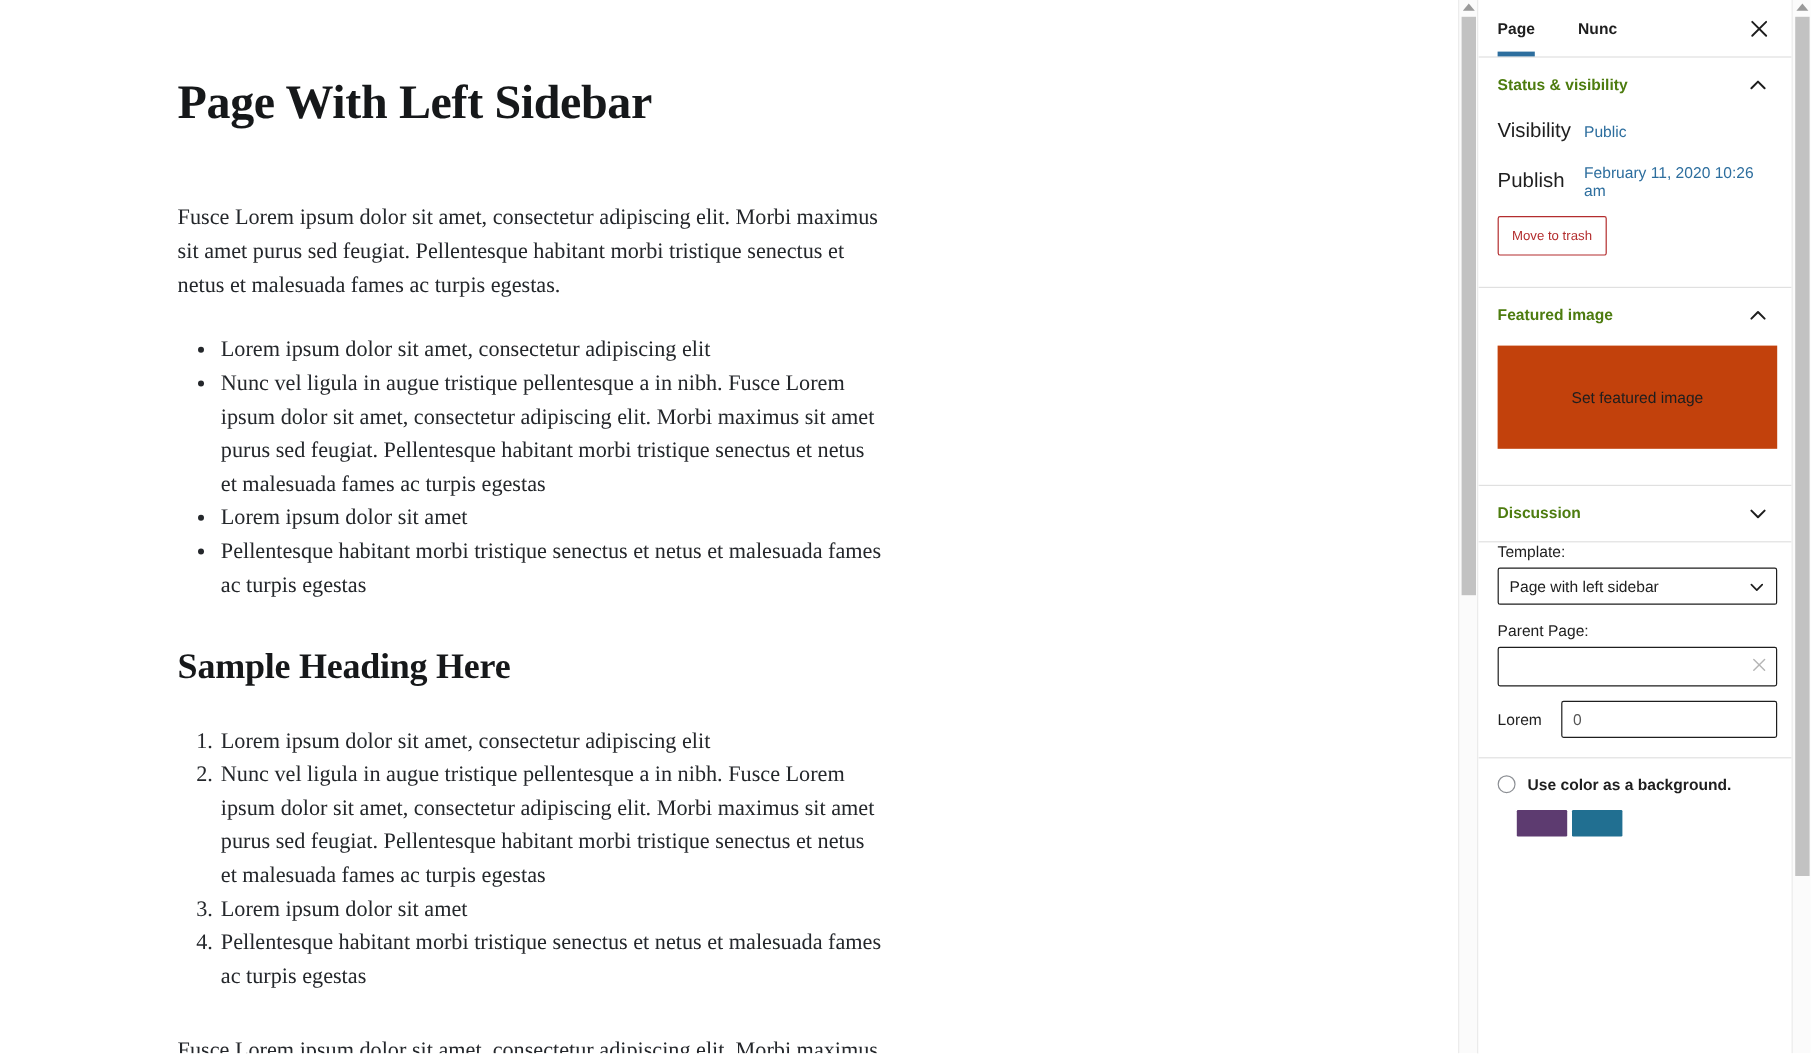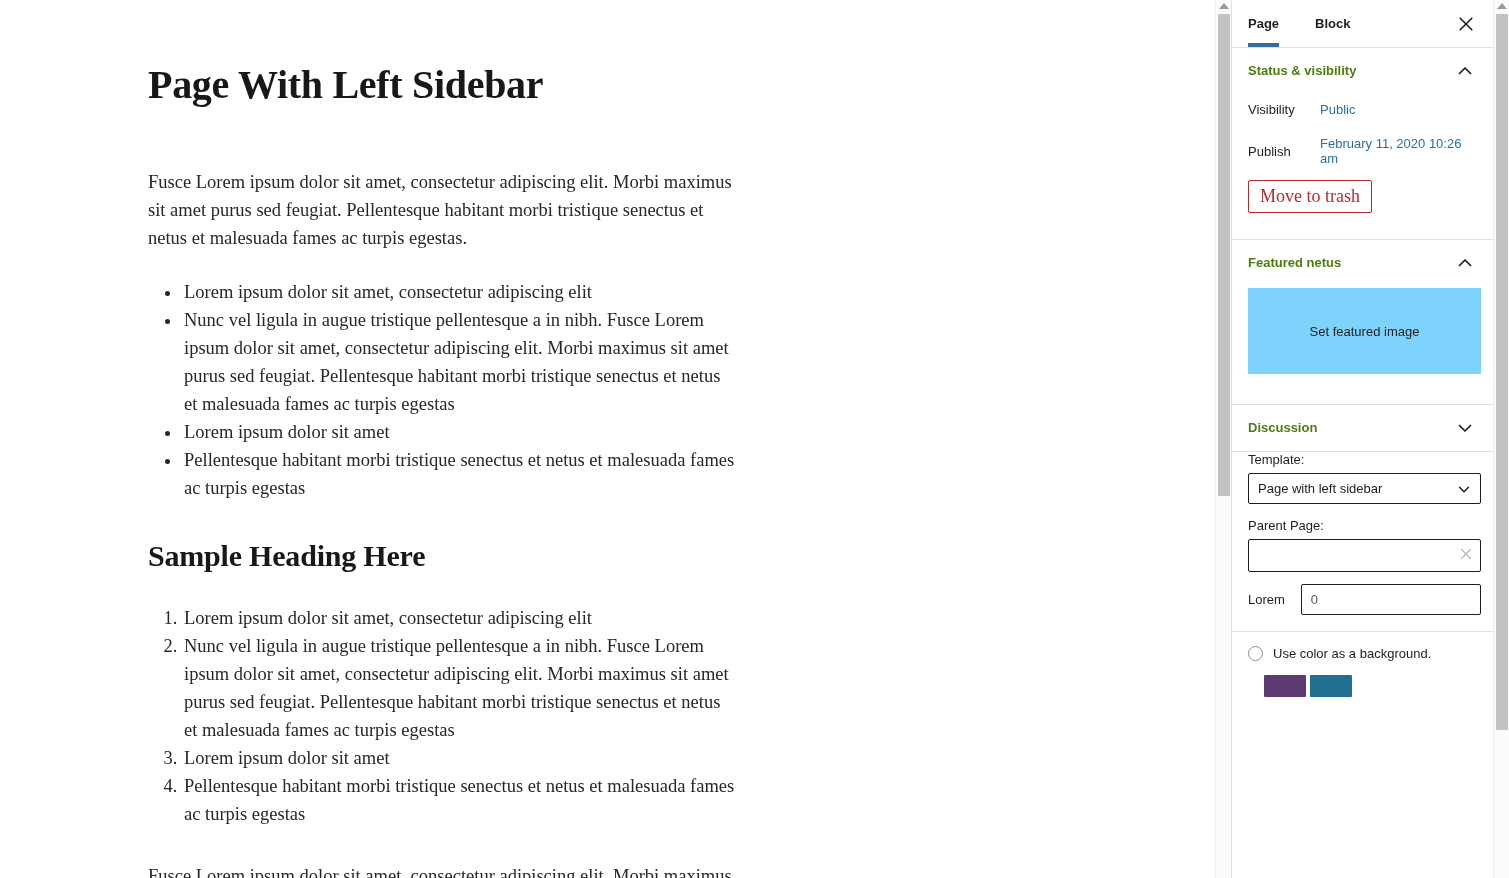--- a/index.html
+++ b/index.html
@@ -205,56 +205,56 @@
 
   .sb-section-body { padding-bottom: 16px; }
 
   .row {
     display: flex;
     align-items: center;
     min-height: 30px;
     margin-bottom: 12px;
   }
   .row-label {
-    font-size: 13px;
+    font-size: 17px;
     color: #1e1e1e;
     width: 72px;
     flex: 0 0 auto;
   }
   .link-btn {
     font-size: 13px;
     color: #2d6e9e;
     background: none;
     border: none;
     cursor: pointer;
     font-family: inherit;
     padding: 0;
     text-align: left;
   }
   .trash-btn {
     display: inline-flex;
     align-items: center;
     justify-content: center;
     height: 33px;
     padding: 0 11px;
-    font-size: 18px;
+    font-size: 11px;
     color: #b32d2e;
     background: #fff;
     border: 1px solid #b32d2e;
     border-radius: 2px;
     cursor: pointer;
-    font-family: Liberation Serif, serif;
+    font-family: Liberation Sans, sans-serif;
     margin-top: 2px;
     margin-bottom: 10px;
   }
 
   .featured-drop {
     width: 233px;
     height: 86px;
-    background: #7dd3fc;
+    background: #c2410c;
     display: flex;
     align-items: center;
     justify-content: center;
     font-size: 13px;
     color: #1e1e1e;
     cursor: pointer;
     margin-top: 2px;
     margin-bottom: 14px;
   }
 
@@ -348,21 +348,21 @@
   .mb-body { padding: 14px 16px 0 16px; }
   .radio-row { display: flex; align-items: center; gap: 10px; margin-bottom: 14px; }
   .radio-circle {
     width: 15px; height: 15px;
     border: 1px solid #8c8f94;
     border-radius: 50%;
     background: #fff;
     flex: 0 0 auto;
     cursor: pointer;
   }
-  .radio-label { font-size: 13px; font-weight: 400; color: #1e1e1e; text-align: right; }
+  .radio-label { font-size: 13px; font-weight: 700; color: #1e1e1e; text-align: right; }
   .swatch-row { display: flex; gap: 4px; padding-left: 16px; }
   .swatch { width: 42px; height: 22px; border-radius: 1px; cursor: pointer; }
 
   
   .sb-scrollbar {
     position: absolute;
     right: 0; top: 0;
     width: 16px; height: 878px;
     background: #fbfbfb;
     border-left: 1px solid #ececec;
@@ -415,21 +415,21 @@
     </div>
   </div>
 
   <div class="panel-divider"></div>
 
   <div class="sidebar">
     <div class="sb-inner">
 
       <div class="sb-header">
         <button class="sb-tab active">Page</button>
-        <button class="sb-tab">Block</button>
+        <button class="sb-tab">Nunc</button>
         <button class="sb-close" aria-label="Close">
           <svg width="16" height="16" viewBox="0 0 16 16" aria-hidden="true">
             <path d="M2.2 2.2 L13.8 13.8 M13.8 2.2 L2.2 13.8" stroke="currentColor" stroke-width="1.6" fill="none" stroke-linecap="round"></path>
           </svg>
         </button>
       </div>
 
       <div class="sb-section">
         <div class="sb-section-head">
           <span class="sb-section-title">Status &amp; visibility</span>
@@ -448,21 +448,21 @@
             <span class="row-label">Publish</span>
             <button class="link-btn">February 11, 2020 10:26 am</button>
           </div>
           <button class="trash-btn">Move to trash</button>
         </div>
       </div>
 
 
       <div class="sb-section">
         <div class="sb-section-head">
-          <span class="sb-section-title">Featured netus</span>
+          <span class="sb-section-title">Featured image</span>
           <span class="chev">
             <svg width="20" height="20" viewBox="0 0 20 20" aria-hidden="true">
               <path d="M4.5 12.5 L10 7 L15.5 12.5" stroke="currentColor" stroke-width="1.7" fill="none" stroke-linecap="round" stroke-linejoin="round"></path>
             </svg>
           </span>
         </div>
         <div class="sb-section-body">
           <div class="featured-drop">Set featured image</div>
         </div>
       </div>

